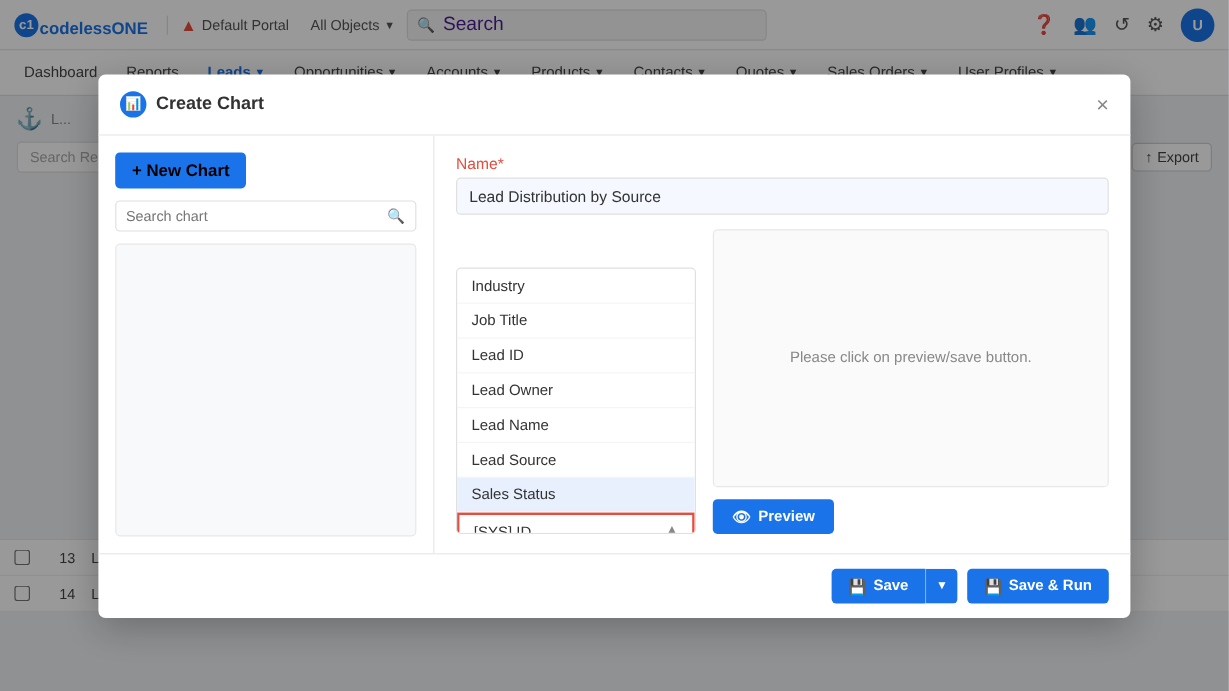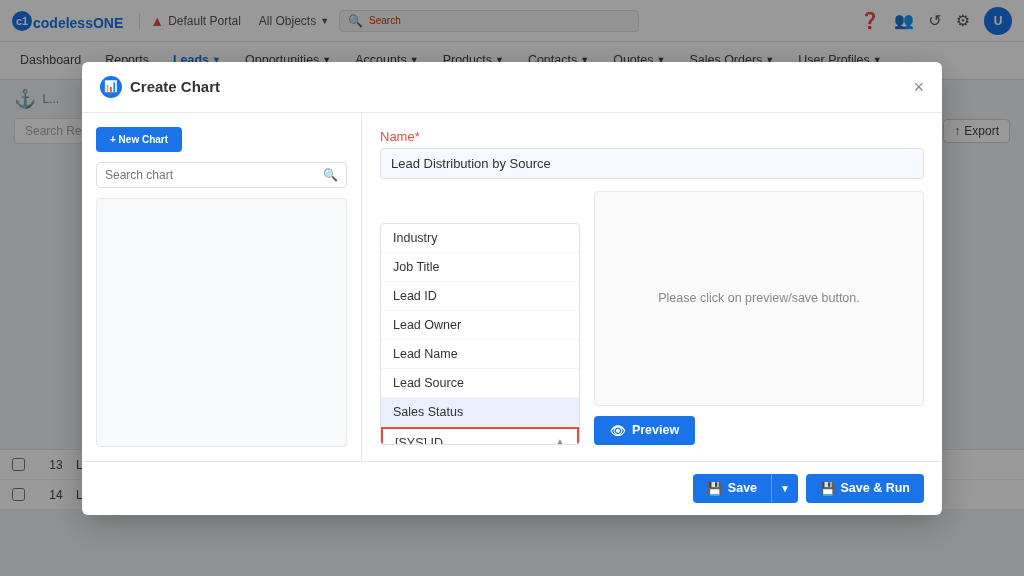--- a/index.html
+++ b/index.html
@@ -53,21 +53,21 @@
     
     .modal { background: #fff; border-radius: 6px; width: 860px; max-height: 520px; box-shadow: 0 8px 32px rgba(0,0,0,0.25); display: flex; flex-direction: column; }
     .modal-header { display: flex; align-items: center; justify-content: space-between; padding: 14px 18px; border-bottom: 1px solid #e8e8e8; }
     .modal-title { display: flex; align-items: center; gap: 8px; font-size: 15px; font-weight: 600; color: #333; }
     .modal-title-icon { width: 22px; height: 22px; background: #1a73e8; border-radius: 50%; display: flex; align-items: center; justify-content: center; color: white; font-size: 11px; }
     .modal-close { cursor: pointer; color: #888; font-size: 18px; line-height: 1; }
     .modal-body { display: flex; flex: 1; overflow: hidden; }
 
     
     .left-panel { width: 280px; border-right: 1px solid #e8e8e8; display: flex; flex-direction: column; padding: 14px; gap: 10px; }
-    .new-chart-btn { background: #1a73e8; color: #ffffff; border: none; border-radius: 4px; padding: 7px 14px; font-size: 10px; font-weight: 600; cursor: pointer; display: flex; align-items: center; gap: 6px; width: fit-content; }
+    .new-chart-btn { background: #1a73e8; color: #000000; border: none; border-radius: 4px; padding: 7px 14px; font-size: 14px; font-weight: 600; cursor: pointer; display: flex; align-items: center; gap: 6px; width: fit-content; }
     .chart-search { display: flex; align-items: flex-end; border: 1px solid #e0e0e0; border-radius: 4px; padding: 5px 8px; gap: 6px; font-size: 12px; color: #aaa; }
     .chart-search input { border: none; outline: none; font-size: 12px; color: #444; flex: 1; }
     .chart-preview-area { flex: 1; background: #f8f9fa; border: 1px solid #e8e8e8; border-radius: 4px; min-height: 200px; }
 
     
     .right-panel { flex: 1; display: flex; flex-direction: column; padding: 16px 18px; gap: 12px; overflow-y: auto; }
     .form-label { font-size: 13px; color: #555; margin-bottom: 4px; }
     .form-label span { color: #e74c3c; }
     .name-input { border: 1px solid #e0e0e0; border-radius: 4px; padding: 7px 10px; font-size: 13px; color: #333; width: 100%; background: #f5f8ff; }
     .right-content { display: flex; gap: 14px; flex: 1; }
@@ -100,21 +100,21 @@
   <div class="portal-selector">
     <span class="portal-icon">▲</span>
     <span>Default Portal</span>
   </div>
   <div style="margin-left:8px; display:flex; align-items:center; gap:4px; font-size:12px; color:#555;">
     <span>All Objects</span>
     <span style="font-size:9px;">▼</span>
   </div>
   <div class="search-bar">
     <span style="color:#aaa;">🔍</span>
-    <span style="font-size:10px;color:#c2410c;">Search</span>
+    <span style="font-size:16px;color:#4c1d95;">Search</span>
   </div>
   <div class="top-icons">
     <span title="Help">❓</span>
     <span title="Users">👥</span>
     <span title="History">↺</span>
     <span title="Settings">⚙</span>
     <div class="avatar">U</div>
   </div>
 </div>
 

